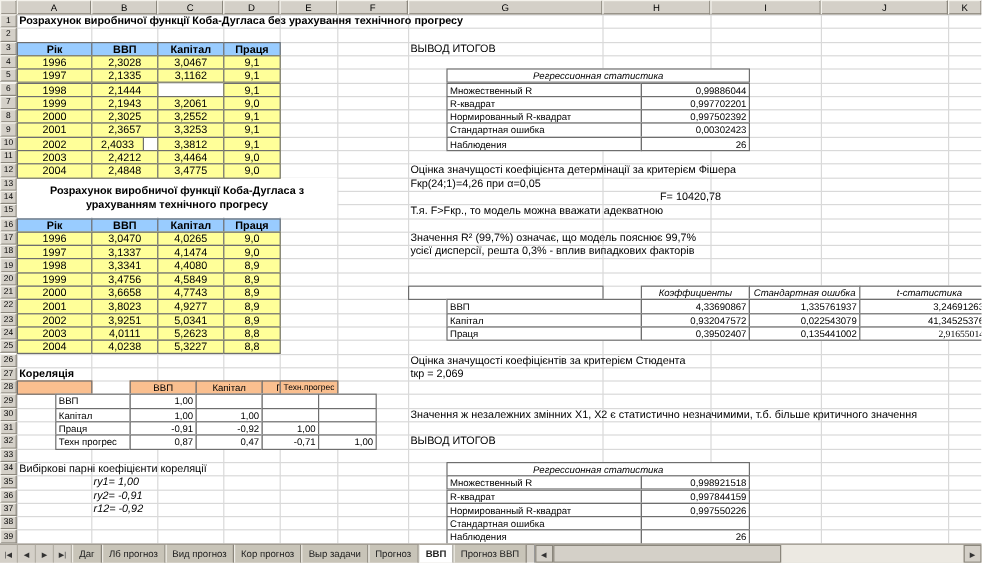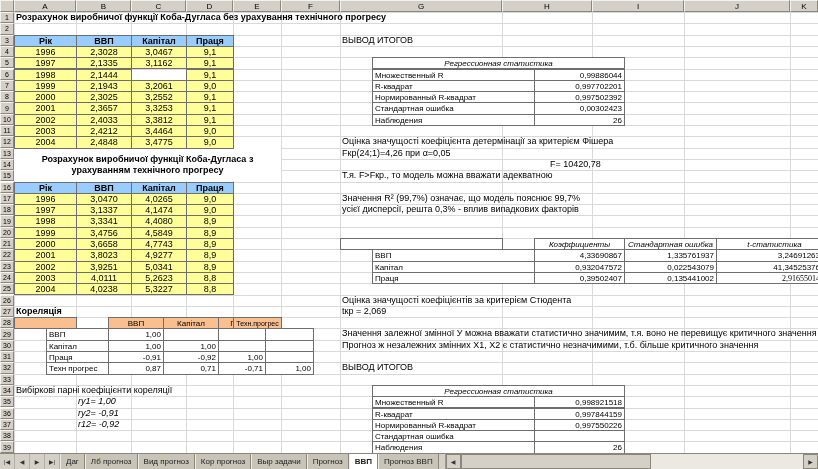--- a/index.html
+++ b/index.html
@@ -178,21 +178,21 @@
       <div class="cell bd fill-yellow ctr" style="left: 186px; top: 79.8px; width: 48px; height: 12.3px;">9,0</div>
       <div class="cell bd fill-yellow ctr" style="left: 14px; top: 91.1px; width: 63px; height: 12.3px;">2000</div>
       <div class="cell bd fill-yellow ctr" style="left: 76px; top: 91.1px; width: 56px; height: 12.3px;">2,3025</div>
       <div class="cell bd fill-yellow ctr" style="left: 131px; top: 91.1px; width: 56px; height: 12.3px;">3,2552</div>
       <div class="cell bd fill-yellow ctr" style="left: 186px; top: 91.1px; width: 48px; height: 12.3px;">9,1</div>
       <div class="cell bd fill-yellow ctr" style="left: 14px; top: 102.4px; width: 63px; height: 12.3px;">2001</div>
       <div class="cell bd fill-yellow ctr" style="left: 76px; top: 102.4px; width: 56px; height: 12.3px;">2,3657</div>
       <div class="cell bd fill-yellow ctr" style="left: 131px; top: 102.4px; width: 56px; height: 12.3px;">3,3253</div>
       <div class="cell bd fill-yellow ctr" style="left: 186px; top: 102.4px; width: 48px; height: 12.3px;">9,1</div>
       <div class="cell bd fill-yellow ctr" style="left: 14px; top: 113.7px; width: 63px; height: 12.3px;">2002</div>
-      <div class="cell bd fill-yellow ctr" style="left: 76px; top: 113.7px; width: 56px; height: 12.3px;">2,4033</div>
+      <div class="cell bd fill-yellow ctr" style="left: 76px; top: 113.7px; width: 44px; height: 12.3px;">2,4033</div>
       <div class="cell bd fill-yellow ctr" style="left: 131px; top: 113.7px; width: 56px; height: 12.3px;">3,3812</div>
       <div class="cell bd fill-yellow ctr" style="left: 186px; top: 113.7px; width: 48px; height: 12.3px;">9,1</div>
       <div class="cell bd fill-yellow ctr" style="left: 14px; top: 125px; width: 63px; height: 12.3px;">2003</div>
       <div class="cell bd fill-yellow ctr" style="left: 76px; top: 125px; width: 56px; height: 12.3px;">2,4212</div>
       <div class="cell bd fill-yellow ctr" style="left: 131px; top: 125px; width: 56px; height: 12.3px;">3,4464</div>
       <div class="cell bd fill-yellow ctr" style="left: 186px; top: 125px; width: 48px; height: 12.3px;">9,0</div>
       <div class="cell bd fill-yellow ctr" style="left: 14px; top: 136.3px; width: 63px; height: 12.3px;">2004</div>
       <div class="cell bd fill-yellow ctr" style="left: 76px; top: 136.3px; width: 56px; height: 12.3px;">2,4848</div>
       <div class="cell bd fill-yellow ctr" style="left: 131px; top: 136.3px; width: 56px; height: 12.3px;">3,4775</div>
       <div class="cell bd fill-yellow ctr" style="left: 186px; top: 136.3px; width: 48px; height: 12.3px;">9,0</div>
@@ -292,37 +292,36 @@
       <div class="cell bd box num sm" style="left: 131px; top: 339.7px; width: 56px; height: 12.3px;">1,00</div>
       <div class="cell bd box num sm" style="left: 186px; top: 339.7px; width: 48px; height: 12.3px;"></div>
       <div class="cell bd box num sm" style="left: 233px; top: 339.7px; width: 49px; height: 12.3px;"></div>
       <div class="cell bd box sm" style="left: 14px; top: 351px; width: 63px; height: 12.3px;">Праця</div>
       <div class="cell bd box num sm" style="left: 76px; top: 351px; width: 56px; height: 12.3px;">-0,91</div>
       <div class="cell bd box num sm" style="left: 131px; top: 351px; width: 56px; height: 12.3px;">-0,92</div>
       <div class="cell bd box num sm" style="left: 186px; top: 351px; width: 48px; height: 12.3px;">1,00</div>
       <div class="cell bd box num sm" style="left: 233px; top: 351px; width: 49px; height: 12.3px;"></div>
       <div class="cell bd box sm" style="left: 14px; top: 362.3px; width: 63px; height: 12.3px;">Техн прогрес</div>
       <div class="cell bd box num sm" style="left: 76px; top: 362.3px; width: 56px; height: 12.3px;">0,87</div>
-      <div class="cell bd box num sm" style="left: 131px; top: 362.3px; width: 56px; height: 12.3px;">0,71</div>
+      <div class="cell bd box num sm" style="left: 131px; top: 362.3px; width: 56px; height: 12.3px;">0,47</div>
       <div class="cell bd box num sm" style="left: 186px; top: 362.3px; width: 48px; height: 12.3px;">-0,71</div>
       <div class="cell bd box num sm" style="left: 233px; top: 362.3px; width: 49px; height: 12.3px;">1,00</div>
       <div class="cell " style="left: 14px; top: 384.9px; width: 219px; height: 11.3px;">Вибіркові парні коефіцієнти кореляції</div>
       <div class="cell ital" style="left: 76px; top: 396.2px; width: 110px; height: 11.3px;">rу1= 1,00</div>
       <div class="cell ital" style="left: 76px; top: 407.5px; width: 110px; height: 11.3px;">rу2= -0,91</div>
       <div class="cell ital" style="left: 76px; top: 418.8px; width: 110px; height: 11.3px;">r12= -0,92</div>
       <div class="cell " style="left: 340px; top: 136.3px; width: 344px; height: 11.3px;">Оцінка значущості коефіцієнта детермінації за критерієм Фішера</div>
       <div class="cell " style="left: 340px; top: 147.6px; width: 252px; height: 11.3px;">Fкр(24;1)=4,26 при α=0,05</div>
       <div class="cell " style="left: 502px; top: 158.9px; width: 182px; height: 11.3px; padding-left: 48px;">F= 10420,78</div>
       <div class="cell " style="left: 340px; top: 170.2px; width: 344px; height: 11.3px;">Т.я. F&gt;Fкр., то модель можна вважати адекватною</div>
       <div class="cell " style="left: 340px; top: 192.8px; width: 344px; height: 11.3px;">Значення R² (99,7%) означає, що модель пояснює 99,7%</div>
       <div class="cell " style="left: 340px; top: 204.1px; width: 344px; height: 11.3px;">усієї дисперсії, решта 0,3% - вплив випадкових факторів</div>
       <div class="cell " style="left: 340px; top: 294.5px; width: 344px; height: 11.3px;">Оцінка значущості коефіцієнтів за критерієм Стюдента</div>
       <div class="cell " style="left: 340px; top: 305.8px; width: 162px; height: 11.3px;">tкр = 2,069</div>
-      <div class="cell " style="left: 340px; top: 328.4px; width: 478px; height: 11.3px;">Значення залежної змінної У можна вважати статистично значимим, т.я. воно не перевищує критичного значення</div>
-      <div class="cell " style="left: 340px; top: 339.7px; width: 478px; height: 11.3px;">Прогноз ж незалежних змінних Х1, Х2 є статистично незначимими, т.б. більше критичного значення</div>
+      <div class="cell " style="left: 340px; top: 339.7px; width: 478px; height: 11.3px;">Значення ж незалежних змінних Х1, Х2 є статистично незначимими, т.б. більше критичного значення</div>
     </div>
   <div id="tabbar">
     <div id="tabnav">
         <div class="navbtn">|◀</div>
         <div class="navbtn">◀</div>
         <div class="navbtn">▶</div>
         <div class="navbtn">▶|</div>
       </div>
     <div id="tabs">
         <div class="tab">Даг</div>

